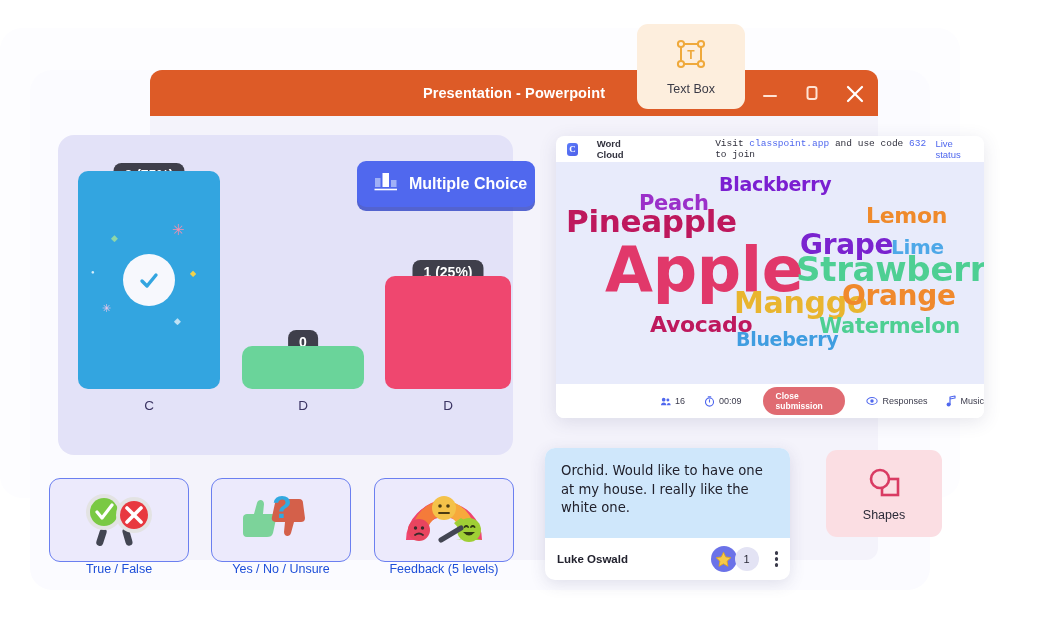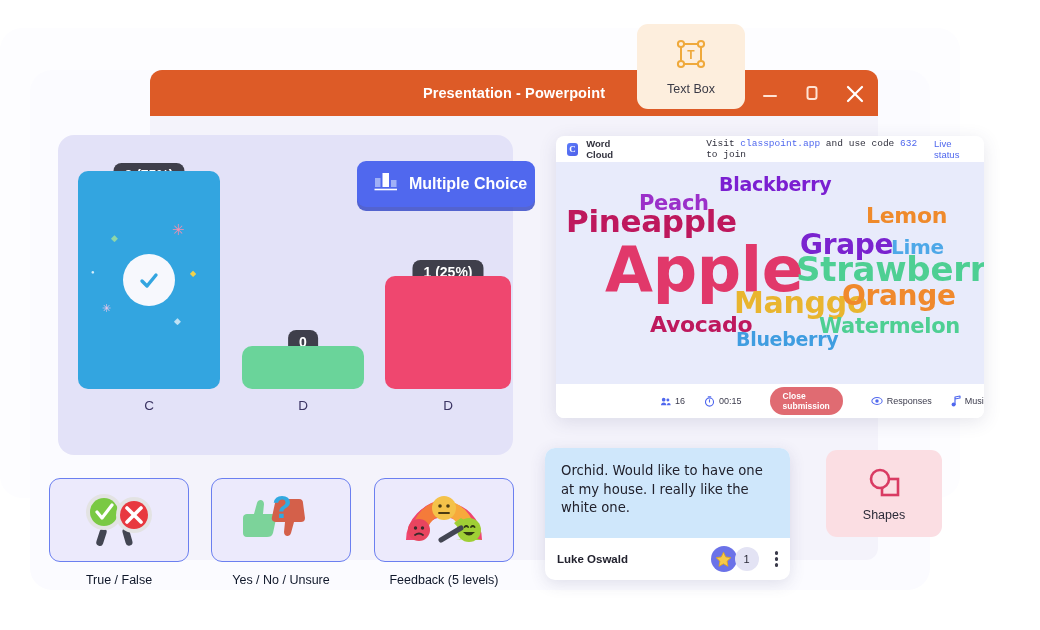--- a/index.html
+++ b/index.html
@@ -101,51 +101,51 @@
     height: 26px; display: flex; align-items: center;
     padding: 0 11px; font-size: 9px; color: #32323e; gap: 8px;
   }
   .wc-logo {
     width: 13px; height: 13px; border-radius: 3px;
     background: linear-gradient(135deg,#5b7cfa,#4f5fe8);
     color: #fff; font-size: 9px; font-weight: 700;
     display: flex; align-items: center; justify-content: center;
     font-family: "Liberation Serif", serif;
   }
-  .wc-title { font-weight: 700; font-size: 9.5px; }
+  .wc-title { font-weight: 700; font-size: 9.5px; margin-left: 11px; }
   .wc-visit { margin-left: 66px; font-size: 9.5px; color: #2f2f3c; font-family: Liberation Mono, monospace; }
   .wc-visit .lk { color: #5068ee; }
   .wc-live { margin-left: auto; color: #5068ee; font-size: 9.5px; cursor: pointer; }
   .wc-canvas {
     position: relative; height: 222px; background: #e8ebfb;
   }
   .wc-word {
     position: absolute; font-weight: 700; white-space: nowrap;
     font-family: "DejaVu Sans", sans-serif; letter-spacing: -.3px;
   }
   .wc-foot {
     height: 34px; background: #fff; display: flex; align-items: center;
     gap: 19px; padding-left: 104px; font-size: 9px; color: #3b3b4c;
   }
   .wc-foot .grp { display: flex; align-items: center; gap: 4px; }
   .wc-close {
     background: #e06b72; color: #fff; border-radius: 999px;
     padding: 4px 13px; font-size: 8.5px; font-weight: 700; cursor: pointer;
-    margin: 0 9px;
+    margin: 0 2px;
   }
   .wc-foot .act { display: flex; align-items: center; gap: 4px; cursor: pointer; }
 
   
   .qt { position: absolute; top: 478px; width: 140px; text-align: center; z-index: 25; }
   .qt-box {
     width: 140px; height: 84px; background: #eceafc;
     border: 1.6px solid #6b7ff0; border-radius: 11px;
     display: flex; align-items: center; justify-content: center; cursor: pointer;
   }
-  .qt-cap { margin-top: 11px; font-size: 12.5px; color: #0f172a; }
+  .qt-cap { font-size: 12.5px; color: #1d4ed8; }
 
   
   .comment {
     position: absolute; left: 545px; top: 448px; width: 245px; height: 132px;
     background: #fff; border-radius: 10px; overflow: hidden;
     box-shadow: 0 4px 16px rgba(60,60,110,.14); z-index: 32;
   }
   .comment-body {
     background: #cfe7fb; height: 90px; padding: 14px 16px 0;
     font-family: "DejaVu Sans", sans-serif;
@@ -313,21 +313,21 @@
             <path d="M7.6 10c0-1.3.9-2.3 2-2.3s2 1 2 2.3z" fill="#5068ee"></path>
           </svg>
         <span>16</span>
       </span>
       <span class="grp">
         <svg width="11" height="11" viewBox="0 0 12 12">
             <circle cx="6" cy="6.6" r="4.4" fill="none" stroke="#5068ee" stroke-width="1.2"></circle>
             <line x1="6" y1="4.2" x2="6" y2="6.6" stroke="#5068ee" stroke-width="1.2" stroke-linecap="round"></line>
             <line x1="4.6" y1="1" x2="7.4" y2="1" stroke="#5068ee" stroke-width="1.2" stroke-linecap="round"></line>
           </svg>
-        <span>00:15</span>
+        <span>00:09</span>
       </span>
       <span class="wc-close">Close submission</span>
       <span class="act">
         <svg width="12" height="10" viewBox="0 0 14 10">
             <ellipse cx="7" cy="5" rx="6" ry="4" fill="none" stroke="#5068ee" stroke-width="1.2"></ellipse>
             <circle cx="7" cy="5" r="2" fill="#5068ee"></circle>
           </svg>
         <span>Responses</span>
       </span>
       <span class="act">

